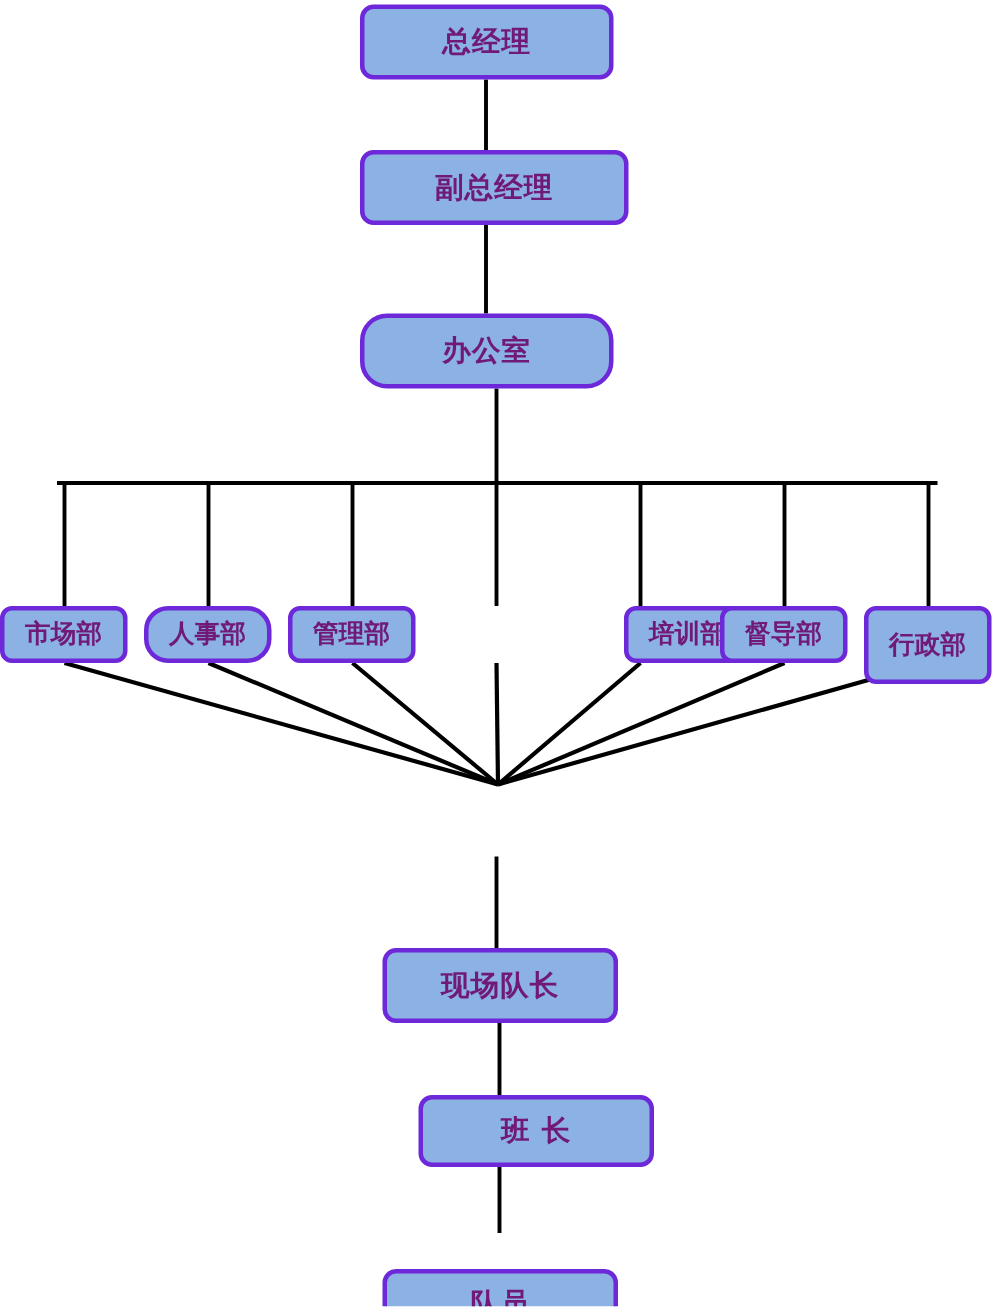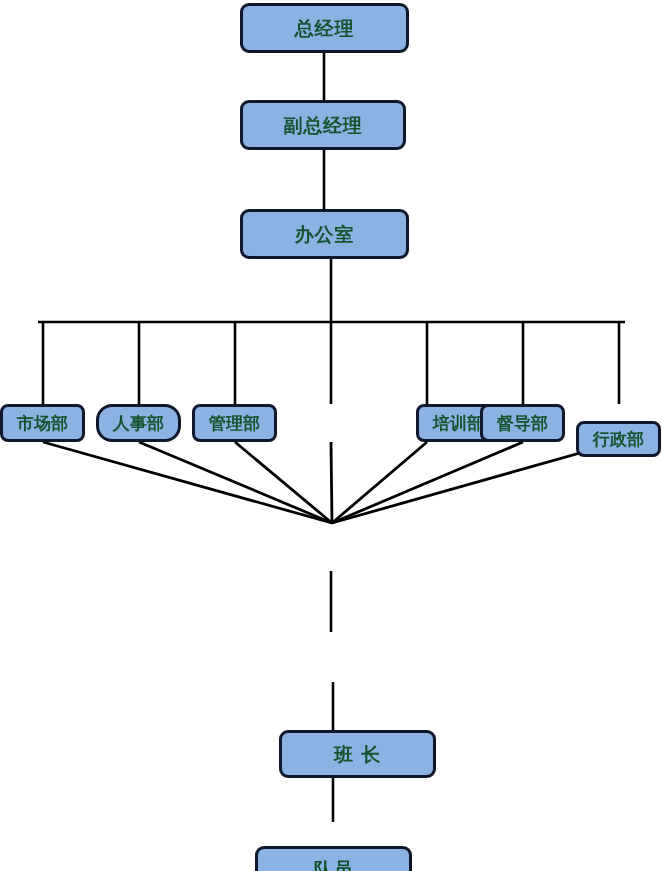--- a/index.html
+++ b/index.html
@@ -23,26 +23,26 @@
     left: 0;
     top: 0;
     width: 662px;
     height: 871px;
     pointer-events: none;
   }
   .node {
     position: absolute;
     box-sizing: border-box;
     background: #8CB1E3;
-    border: 3px solid #0f172a;
+    border: 3px solid #6d28d9;
     border-radius: 9px;
     display: flex;
     align-items: center;
     justify-content: center;
-    color: #14532d;
+    color: #701a75;
     font-weight: 700;
     letter-spacing: 0.04em;
     text-align: center;
     line-height: 1;
     white-space: nowrap;
     z-index: 2;
   }
   .node-main {
     font-size: 19px;
   }
@@ -84,29 +84,32 @@
         <line x1="427" y1="442" x2="332" y2="523"></line>
         <line x1="523" y1="442" x2="332" y2="523"></line>
         <line x1="619" y1="442" x2="332" y2="523"></line>
       </g>
   </svg>
 
   <div class="node node-main" style="left: 240px; top: 3px; width: 169px; height: 50px;">
     <span>总经理</span>
   </div>
 
-  <div class="node node-main" style="left: 240px; top: 100px; width: 166px; height: 50px;">
+  <div class="node node-main" style="left: 240px; top: 100px; width: 179px; height: 50px;">
     <span>副总经理</span>
   </div>
 
-  <div class="node node-main" style="left: 240px; top: 209px; width: 169px; height: 50px;">
+  <div class="node node-main" style="left: 240px; top: 209px; width: 169px; height: 50px; border-radius: 18px;">
     <span>办公室</span>
   </div>
 
 
+  <div class="node node-main" style="left: 255px; top: 632px; width: 157px; height: 50px;">
+    <span>现场队长</span>
+  </div>
 
   <div class="node node-main" style="left: 255px; top: 730px; width: 157px; height: 48px; margin-left: 24px;">
     <span>班 长</span>
   </div>
 
   <div class="node node-main" style="left: 255px; top: 846px; width: 157px; height: 47px;">
     <span>队员</span>
   </div>
 
 <div class="node node-dept" style="left: 0px; top: 404px; width: 85px; height: 38px;">
@@ -117,16 +120,16 @@
     </div>
     <div class="node node-dept" style="left: 192px; top: 404px; width: 85px; height: 38px;">
       <span>管理部</span>
     </div>
     <div class="node node-dept" style="left: 384px; top: 404px; width: 85px; height: 38px; margin-left: 32px;">
       <span>培训部</span>
     </div>
     <div class="node node-dept" style="left: 480px; top: 404px; width: 85px; height: 38px;">
       <span>督导部</span>
     </div>
-    <div class="node node-dept" style="left: 576px; top: 421px; width: 85px; height: 36px; text-align: right;">
+    <div class="node node-dept" style="left: 576px; top: 404px; width: 85px; height: 52px; text-align: right;">
       <span>行政部</span>
     </div>
   </div>
 
 </body></html>

